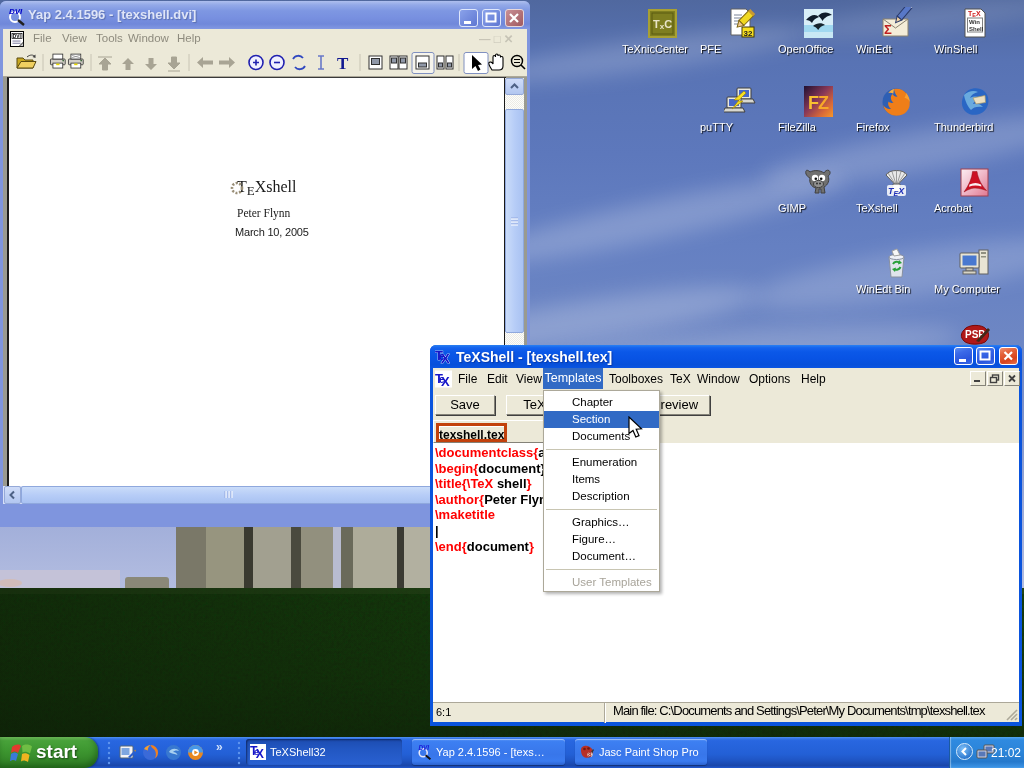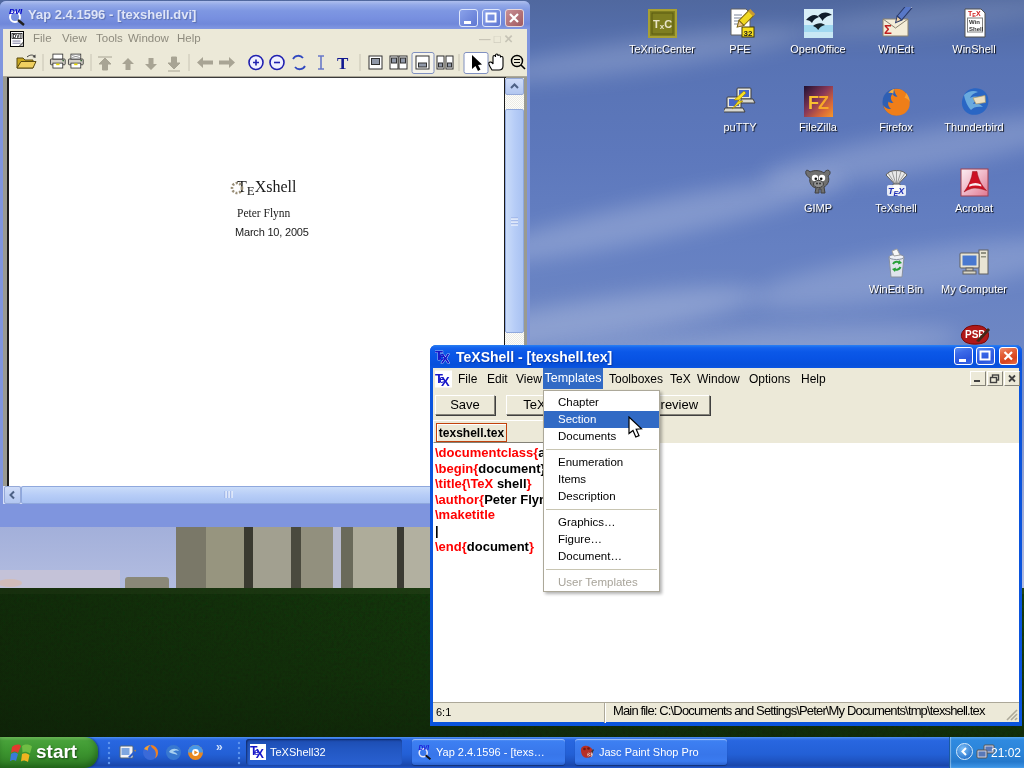--- a/index.html
+++ b/index.html
@@ -3,21 +3,21 @@
 *{margin:0;padding:0;box-sizing:border-box}
 html,body{width:1024px;height:768px;overflow:hidden}
 body{font-family:"Liberation Sans",sans-serif;position:relative;background:#5a74b8}
 .abs{position:absolute}
 
 #sky{position:absolute;inset:0;background:linear-gradient(180deg,#50689f 0%,#5873b4 8%,#5d78bc 20%,#6580c2 32%,#6e87c4 45%,#8296cc 56%,#9dabd8 66%,#b2bce0 76%,#bcc4e6 86%,#c2c9ea 100%)}
 .cloud{position:absolute;background:rgba(255,255,255,.55);border-radius:50%;filter:blur(10px)}
 #grass{position:absolute;left:0;top:592px;width:1024px;height:146px;background:linear-gradient(180deg,#2e4c20 0%,#24401a 20%,#1c3414 55%,#162a10 100%)}
 #stones{position:absolute;left:0;top:520px;width:1024px;height:218px}
 
-.dicon{position:absolute;width:80px;text-align:center;color:#fff;font-size:11px}
+.dicon{position:absolute;width:80px;color:#fff;font-size:11px}
 .dicon .im{width:33px;height:33px;margin:0 auto;position:relative}
 .dicon .lb{margin-top:3px;text-shadow:1px 1px 1px rgba(0,0,0,.9);white-space:nowrap;letter-spacing:0}
 
 .titletext{font-weight:bold;font-size:13px;color:#fff;white-space:nowrap}
 .capbtn{position:absolute;width:19px;height:18px;border-radius:3px;border:1px solid #fff;color:#fff;text-align:center;font-weight:bold}
 
 #yap{position:absolute;left:0;top:1px;width:530px;height:526px;background:#7f95de;border-radius:6px 6px 0 0}
 #yap-title{position:absolute;left:0;top:0;width:100%;height:28px;border-radius:6px 6px 0 0;
  background:linear-gradient(180deg,#aebfee 0%,#93a9e8 14%,#7e97e2 35%,#7890e0 60%,#7088da 82%,#8298e2 100%)}
 #yap-menu{position:absolute;left:3px;top:28px;width:524px;height:20px;background:#ece9d8;font-size:11.5px;color:#8e8b7e}
@@ -35,21 +35,21 @@
 #tex-tool{position:absolute;left:3px;top:45px;width:586px;height:29px;background:#ece9d8}
 #tex-tabs{position:absolute;left:3px;top:74px;width:586px;height:24px;background:#ece9d8}
 #tex-edit{position:absolute;left:3px;top:98px;width:586px;height:259px;background:#fff;overflow:hidden}
 #tex-status{position:absolute;left:3px;top:357px;width:586px;height:20px;background:#ece9d8;border-top:1px solid #aca899;font-size:11px}
 .code{font-weight:bold;font-size:13px;line-height:15.6px;white-space:pre;font-family:"Liberation Sans",sans-serif}
 .r{color:#f00}.k{color:#000}
 
 .bbtn{position:absolute;height:20px;background:#ece9d8;border:1px solid;border-color:#fff #848278 #848278 #fff;box-shadow:1px 1px 0 #404040;font-size:13px;color:#000;text-align:center;line-height:18px}
 
 #ddm{position:absolute;left:543px;top:390px;width:117px;height:202px;background:#fff;border:1px solid #aca899;box-shadow:2px 2px 3px rgba(0,0,0,.3);font-size:11.5px;color:#000;z-index:30}
-#ddm .mi{height:17px;line-height:17px;padding-left:14px;white-space:nowrap}
+#ddm .mi{height:17px;line-height:17px;padding-left:28px;white-space:nowrap}
 #ddm .sel{background:#316ac5;color:#fff}
 #ddm .sep{height:9px;position:relative}
 #ddm .sep:after{content:"";position:absolute;left:2px;right:2px;top:4px;border-top:1px solid #c8c5b2}
 #ddm .dis{color:#a8a49a}
 
 #taskbar{position:absolute;left:0;top:737px;width:1024px;height:31px;
  background:linear-gradient(180deg,#4f91f4 0%,#3272e6 6%,#2866e0 12%,#2360d6 55%,#1f55c4 75%,#1a47ab 92%,#2258ce 100%)}
 #startbtn{position:absolute;left:0;top:0;width:98px;height:31px;border-radius:0 14px 14px 0;
  background:linear-gradient(180deg,#6fbb5c 0%,#48a23a 12%,#3d9630 45%,#358829 75%,#2e7d23 100%);
  box-shadow:inset -2px -3px 6px rgba(0,40,0,.35), 1px 0 2px rgba(0,0,0,.4)}
@@ -545,21 +545,21 @@
           <path d="M4 3.5 L10 9.5 M10 3.5 L4 9.5" stroke="#404040" stroke-width="1.8"></path>
         </svg></div>
  </div>
  <div id="tex-tool">
   <div class="bbtn" style="left:2px;top:5px;width:60px">Save</div>
   <div class="bbtn" style="left:73px;top:5px;width:70px">TeXify</div>
   <div class="bbtn" style="left:207px;top:5px;width:70px">Preview</div>
  </div>
  <div id="tex-tabs">
   <div class="abs" style="left:0;top:1px;width:112px;height:23px;background:#ece9d8;border:1px solid;border-color:#fff #848278 #848278 #fff"></div>
-  <div class="abs" style="left:3px;top:4px;width:71px;height:19px;background:#ece9d8;border:1px solid #c2410c;box-shadow:inset 1px 1px 0 #fff;font-weight:bold;font-size:12px;text-align:center;line-height:18px">texshell.tex</div>
+  <div class="abs" style="left:3px;top:4px;width:71px;height:19px;background:#ece9d8;border:3px solid #c2410c;box-shadow:inset 1px 1px 0 #fff;font-weight:bold;font-size:12px;text-align:center;line-height:18px">texshell.tex</div>
  </div>
  <div id="tex-edit">
   <div class="code" style="position:absolute;left:2px;top:2px"><span class="r">\documentclass{</span><span class="k">artic</span><span class="r">
 \begin{</span><span class="k">document}</span><span class="r">
 \title{\TeX </span><span class="k">shell</span><span class="r">}
 \author{</span><span class="k">Peter Flynn}</span><span class="r">
 \maketitle</span><span class="k">
 |
 </span><span class="r">\end{</span><span class="k">document</span><span class="r">}</span></div>
  </div>
@@ -655,21 +655,21 @@
    <span class="tl">TeXShell32</span>
  </div>
  <div class="tbtn" style="left:412px;width:153px">
    <svg class="abs" style="left:4px;top:5px" width="16" height="16" viewBox="0 0 20 20">
         <circle cx="9" cy="11" r="5" fill="none" stroke="#e8e8f8" stroke-width="2"></circle>
         <line x1="12" y1="14" x2="18" y2="19" stroke="#101010" stroke-width="2.4"></line>
         <text x="3" y="8" font-size="8" font-weight="bold" fill="#1a1ad8" font-style="italic">DVI</text>
       </svg>
    <span class="tl">Yap 2.4.1596 - [texs…</span>
  </div>
- <div class="tbtn" style="left:575px;width:152px">
+ <div class="tbtn" style="left:575px;width:132px">
    <svg class="abs" style="left:4px;top:5px" width="16" height="16" viewBox="0 0 16 16">
         <path d="M2 6 C2 2,7 1,10 2.5 C13.5 4,14.5 7,13.5 10 C12.5 13,9 14.5,6 13.5 C3 12.5,2 9,2 6 Z" fill="#b83028"></path>
         <circle cx="5.5" cy="5" r="1.3" fill="#701810"></circle>
         <circle cx="9.5" cy="4.5" r="1.3" fill="#701810"></circle>
         <path d="M9 13 L14 5 L15 6 L10.5 13.5 Z" fill="#383838"></path>
         <circle cx="11" cy="10.5" r="2.6" fill="#e8e0d0"></circle>
         <text x="9" y="13" font-size="6.5" font-weight="bold" fill="#b02020">8</text>
       </svg>
    <span class="tl">Jasc Paint Shop Pro</span>
  </div>

